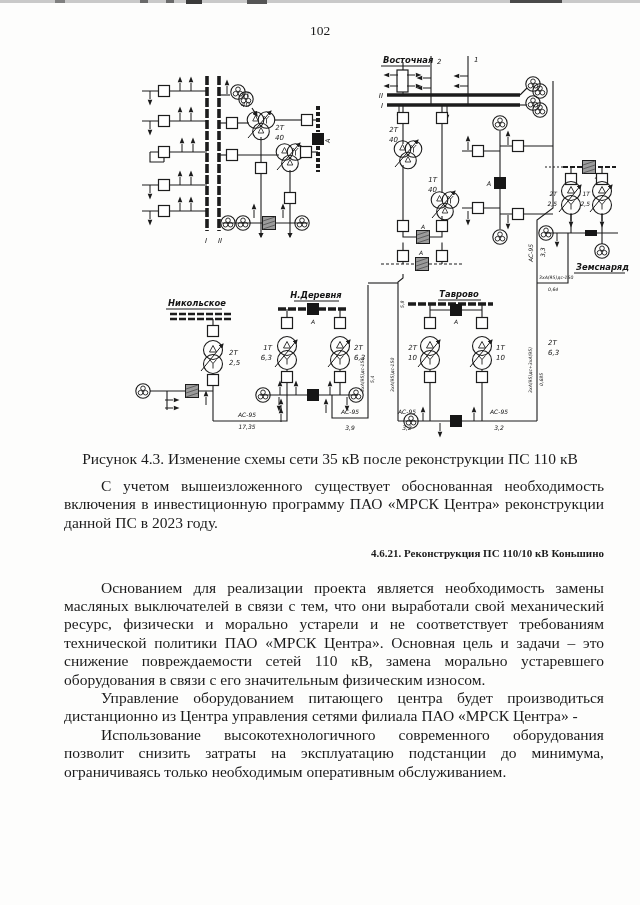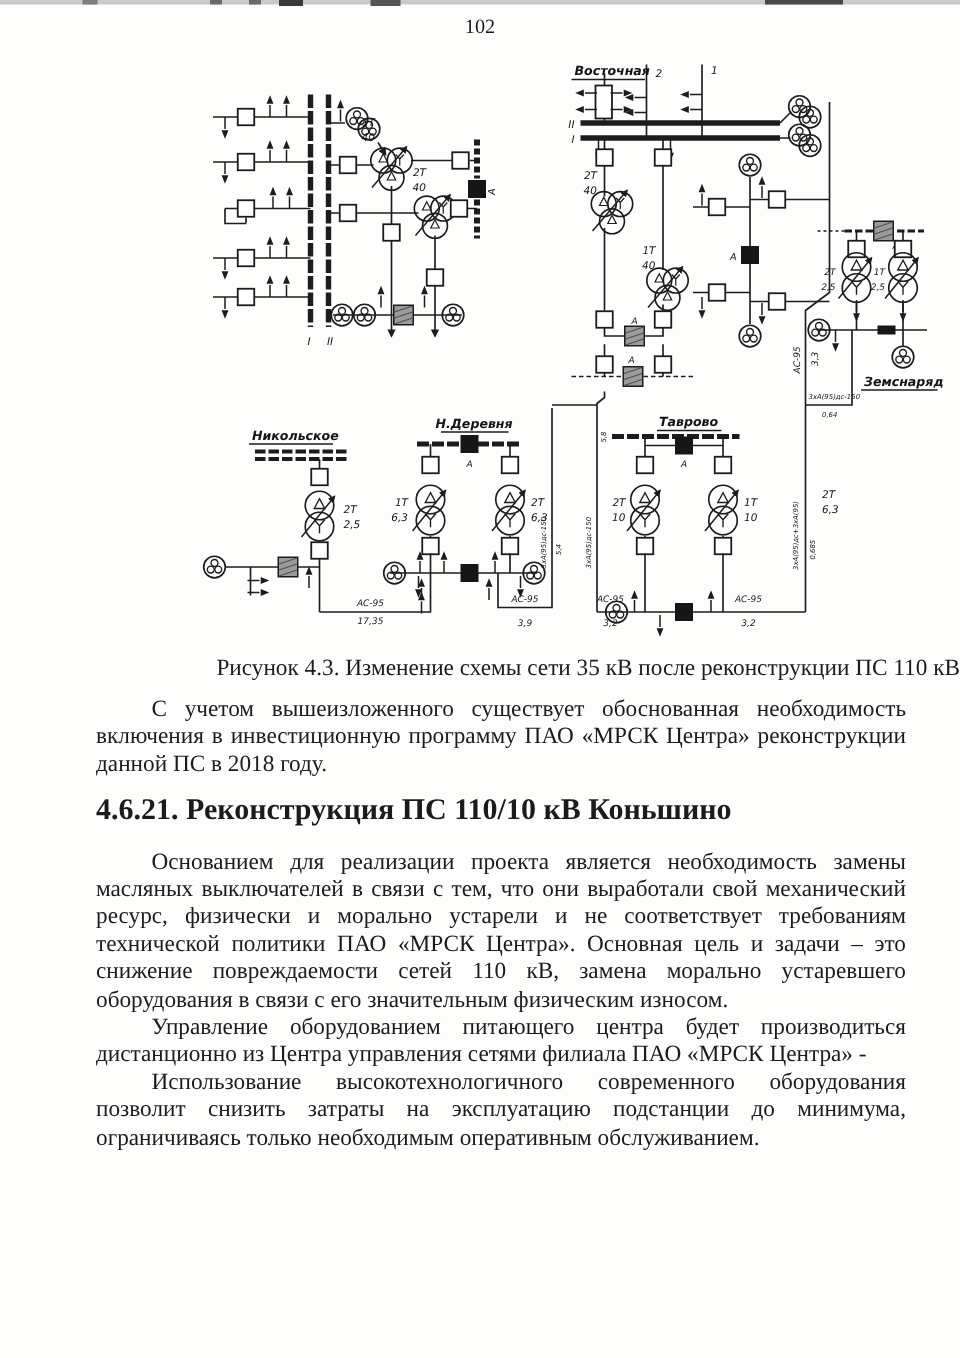--- a/index.html
+++ b/index.html
@@ -1,33 +1,33 @@
 <!DOCTYPE html>
 <html><head>
 <meta charset="utf-8">
 <style>
   html,body{margin:0;padding:0;}
   body{width:640px;height:905px;background:#fdfdfc;font-family:"Liberation Serif",serif;color:#1b1b1b;position:relative;overflow:hidden;}
   .artifact{position:absolute;}
-  .pagenum{margin:0;padding-top:9px;text-align:center;font-size:13.5px;line-height:17px;}
+  .pagenum{margin:0;padding-top:22px;text-align:center;font-size:13.5px;line-height:17px;}
   .diagram{position:relative;margin-top:9px;height:398px;}
   .diagram svg{position:absolute;left:0;top:0;}
   .dg{stroke:#1c1c1c;fill:none;stroke-width:1.1;}
   .dg text{fill:#151515;stroke:none;font-family:"DejaVu Sans",sans-serif;font-style:italic;}
   .t8{font-size:8.4px;font-weight:bold;}
   .t7{font-size:7px;}
   .t65{font-size:6.4px;}
   .t6{font-size:6px;}
   .t45{font-size:4.6px;}
   .mid{text-anchor:middle;}
   .end{text-anchor:end;}
-  .caption{margin-top:3px;text-align:right;font-size:15.5px;line-height:19px;padding-left:20px;}
+  .caption{margin-top:3px;text-align:center;font-size:15.5px;line-height:19px;padding-left:20px;}
   .bodytext{margin:9px 36px 0 64px;font-size:15.5px;line-height:18.4px;text-align:justify;}
   .bodytext p{margin:0;text-indent:37px;}
-  .bodytext h3{margin:12px 0 16px 0;text-align:left;font-size:20px;font-weight:bold;text-indent:0;}
+  .bodytext h3{margin:12px 0 16px 0;text-align:right;font-size:11px;font-weight:bold;text-indent:0;}
 </style>
 </head>
 <body>
 
 <div class="artifact" style="left:0;top:0;width:640px;height:3px;background:#c9c9c9;"></div>
 <div class="artifact" style="left:55px;top:0;width:10px;height:3px;background:#7f7f7f;"></div>
 <div class="artifact" style="left:140px;top:0;width:8px;height:3px;background:#6a6a6a;"></div>
 <div class="artifact" style="left:166px;top:0;width:8px;height:3px;background:#6a6a6a;"></div>
 <div class="artifact" style="left:186px;top:0;width:16px;height:4px;background:#3a3a3a;"></div>
 <div class="artifact" style="left:247px;top:0;width:20px;height:4px;background:#555;"></div>
@@ -394,18 +394,18 @@
     <text x="499" y="382" class="t6 mid">3,2</text>
   </g>
 </svg>
 </div>
 
 <div class="caption">
   <div>Рисунок 4.3. Изменение схемы сети 35 кВ после реконструкции ПС 110 кВ</div>
 </div>
 
 <div class="bodytext">
-  <p>С учетом вышеизложенного существует обоснованная необходимость включения в инвестиционную программу ПАО «МРСК Центра» реконструкции данной ПС в 2018 году.</p>
+  <p>С учетом вышеизложенного существует обоснованная необходимость включения в инвестиционную программу ПАО «МРСК Центра» реконструкции данной ПС в 2023 году.</p>
   <h3>4.6.21. Реконструкция ПС 110/10 кВ Коньшино</h3>
   <p>Основанием для реализации проекта является необходимость замены масляных выключателей в связи с тем, что они выработали свой механический ресурс, физически и морально устарели и не соответствует требованиям технической политики ПАО «МРСК Центра». Основная цель и задачи – это снижение повреждаемости сетей 110 кВ, замена морально устаревшего оборудования в связи с его значительным физическим износом.</p>
   <p>Управление оборудованием питающего центра будет производиться дистанционно из Центра управления сетями филиала ПАО «МРСК Центра» -</p>
   <p>Использование высокотехнологичного современного оборудования позволит снизить затраты на эксплуатацию подстанции до минимума, ограничиваясь только необходимым оперативным обслуживанием.</p>
 </div>
 
 </body></html>

